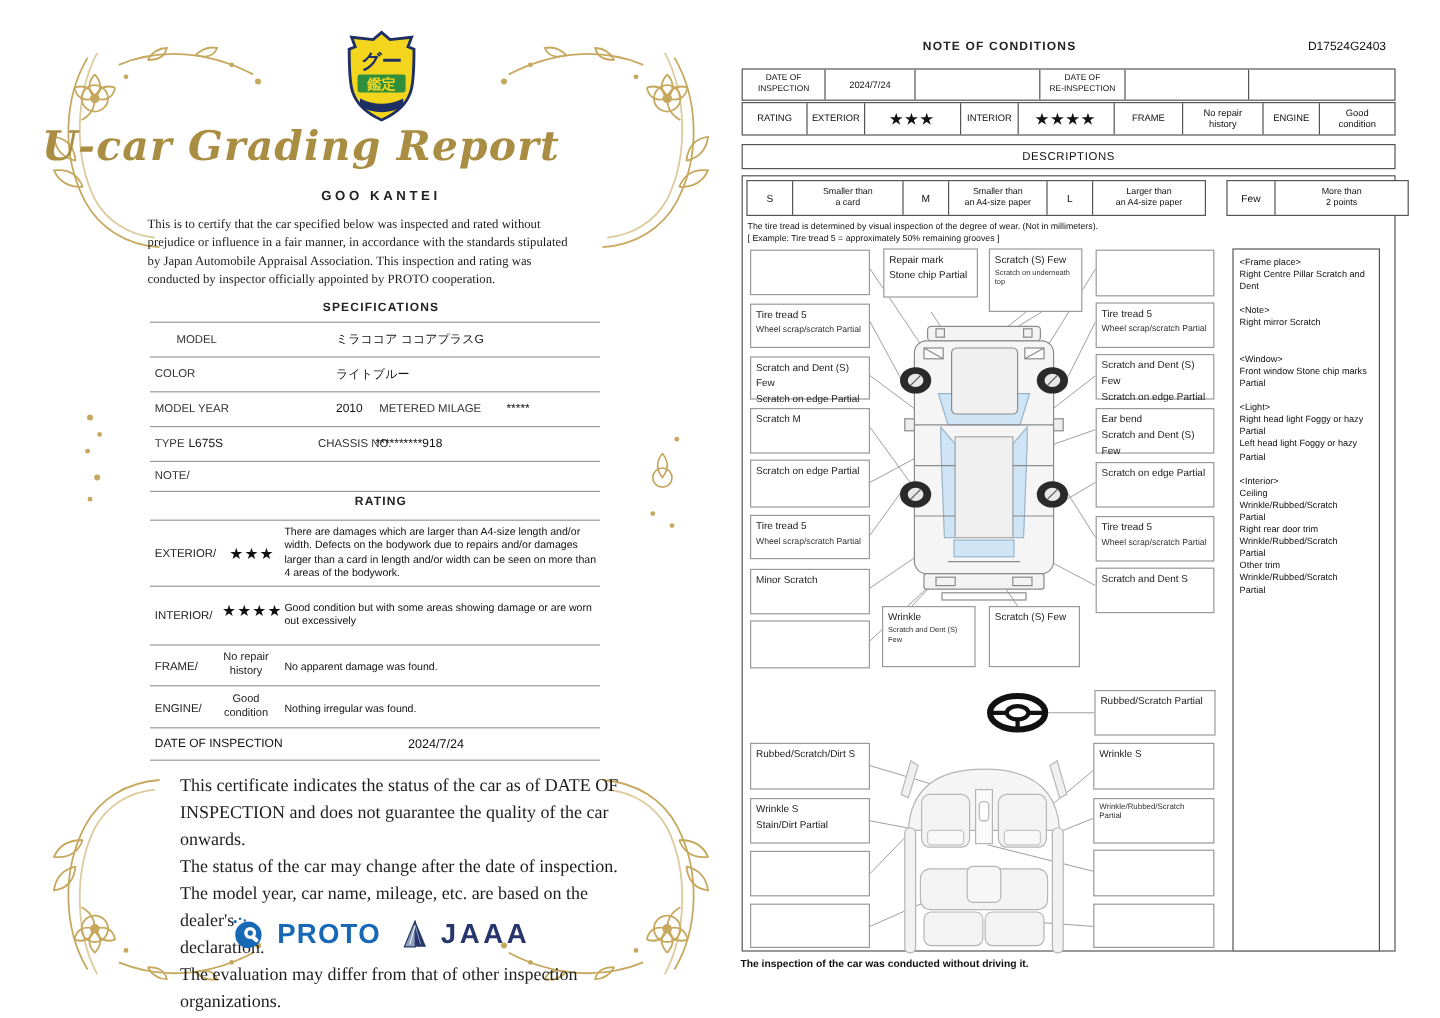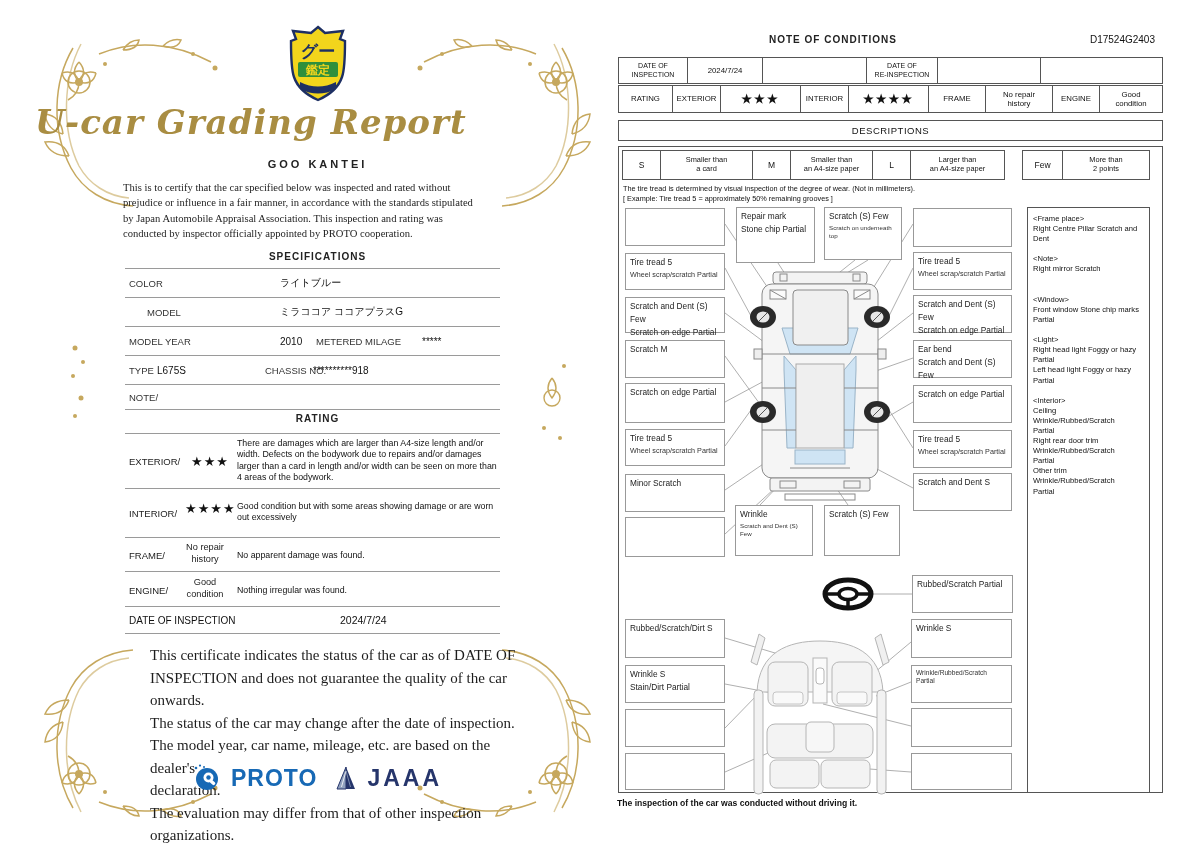--- a/index.html
+++ b/index.html
@@ -151,26 +151,26 @@
     <div class="cert-org">GOO KANTEI</div>
     <div class="cert-intro pre">This is to certify that the car specified below was inspected and rated without
 prejudice or influence in a fair manner, in accordance with the standards stipulated
 by Japan Automobile Appraisal Association. This inspection and rating was
 conducted by inspector officially appointed by PROTO cooperation.</div>
 
     <div class="sec-head" style="top:243px">SPECIFICATIONS</div>
 
     <div class="ltable" style="top:260px">
       <div class="lrow" style="height:28px">
+        <span style="left:22px">MODEL</span>
+        <span class="val" style="left:155px">ミラココア ココアプラスG</span>
+      </div>
+      <div class="lrow" style="height:28px">
         <span style="left:4px">COLOR</span>
         <span class="val" style="left:155px">ライトブルー</span>
-      </div>
-      <div class="lrow" style="height:28px">
-        <span style="left:22px">MODEL</span>
-        <span class="val" style="left:155px">ミラココア ココアプラスG</span>
       </div>
       <div class="lrow" style="height:28px">
         <span style="left:4px">MODEL YEAR</span>
         <span class="val" style="left:155px">2010</span>
         <span style="left:191px">METERED MILAGE</span>
         <span class="val" style="left:297px">*****</span>
       </div>
       <div class="lrow" style="height:28px">
         <span style="left:4px">TYPE</span>
         <span class="val" style="left:32px">L675S</span>
@@ -281,21 +281,21 @@
     <div class="hcell key" style="width:38px">S</div>
     <div class="hcell pre" style="width:92px">Smaller than
 a card</div>
     <div class="hcell key" style="width:38px">M</div>
     <div class="hcell pre" style="width:82px">Smaller than
 an A4-size paper</div>
     <div class="hcell key" style="width:38px">L</div>
     <div class="hcell pre" style="flex:1">Larger than
 an A4-size paper</div>
   </div>
-  <div class="leg" style="left:412px;top:122px;width:128px">
+  <div class="leg" style="left:412px;top:122px;width:152px">
     <div class="hcell key" style="width:40px">Few</div>
     <div class="hcell pre" style="flex:1">More than
 2 points</div>
   </div>
 
   <div class="tread-note pre">The tire tread is determined by visual inspection of the degree of wear. (Not in millimeters).
 [ Example: Tire tread 5 = approximately 50% remaining grooves ]</div>
 
   <svg class="lines" width="555" height="790" viewBox="0 0 555 790">
     <g stroke="#9a9a9a" stroke-width="0.8">
@@ -428,21 +428,21 @@
       <div class="dmg-t">Tire tread 5</div>
       <div class="dmg-s">Wheel scrap/scratch Partial</div>
     </div>
   <div class="dmg" style="left:15px;top:446px;width:100px;height:38px">
       <div class="dmg-t">Minor Scratch</div>
     </div>
   <div class="dmg" style="left:15px;top:489px;width:100px;height:40px">
       <div class="dmg-t"></div>
     </div>
 
-  <div class="dmg" style="left:126px;top:179px;width:79px;height:56px">
+  <div class="dmg" style="left:126px;top:179px;width:79px;height:41px">
       <div class="dmg-t">Repair mark
 Stone chip Partial</div>
     </div>
   <div class="dmg" style="left:214px;top:179px;width:78px;height:53px">
       <div class="dmg-t">Scratch (S) Few</div>
       <div class="dmg-s tiny">Scratch on underneath
 top</div>
     </div>
 
   <div class="dmg" style="left:303px;top:180px;width:99px;height:39px">

